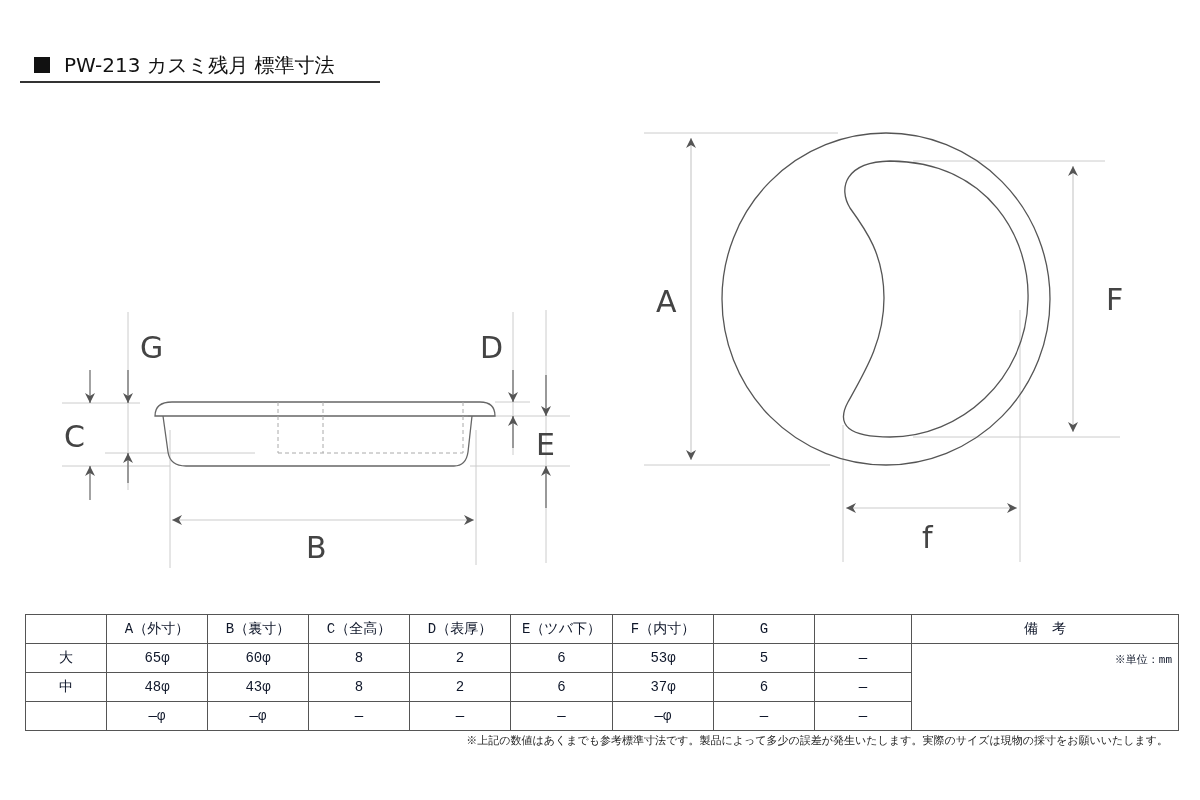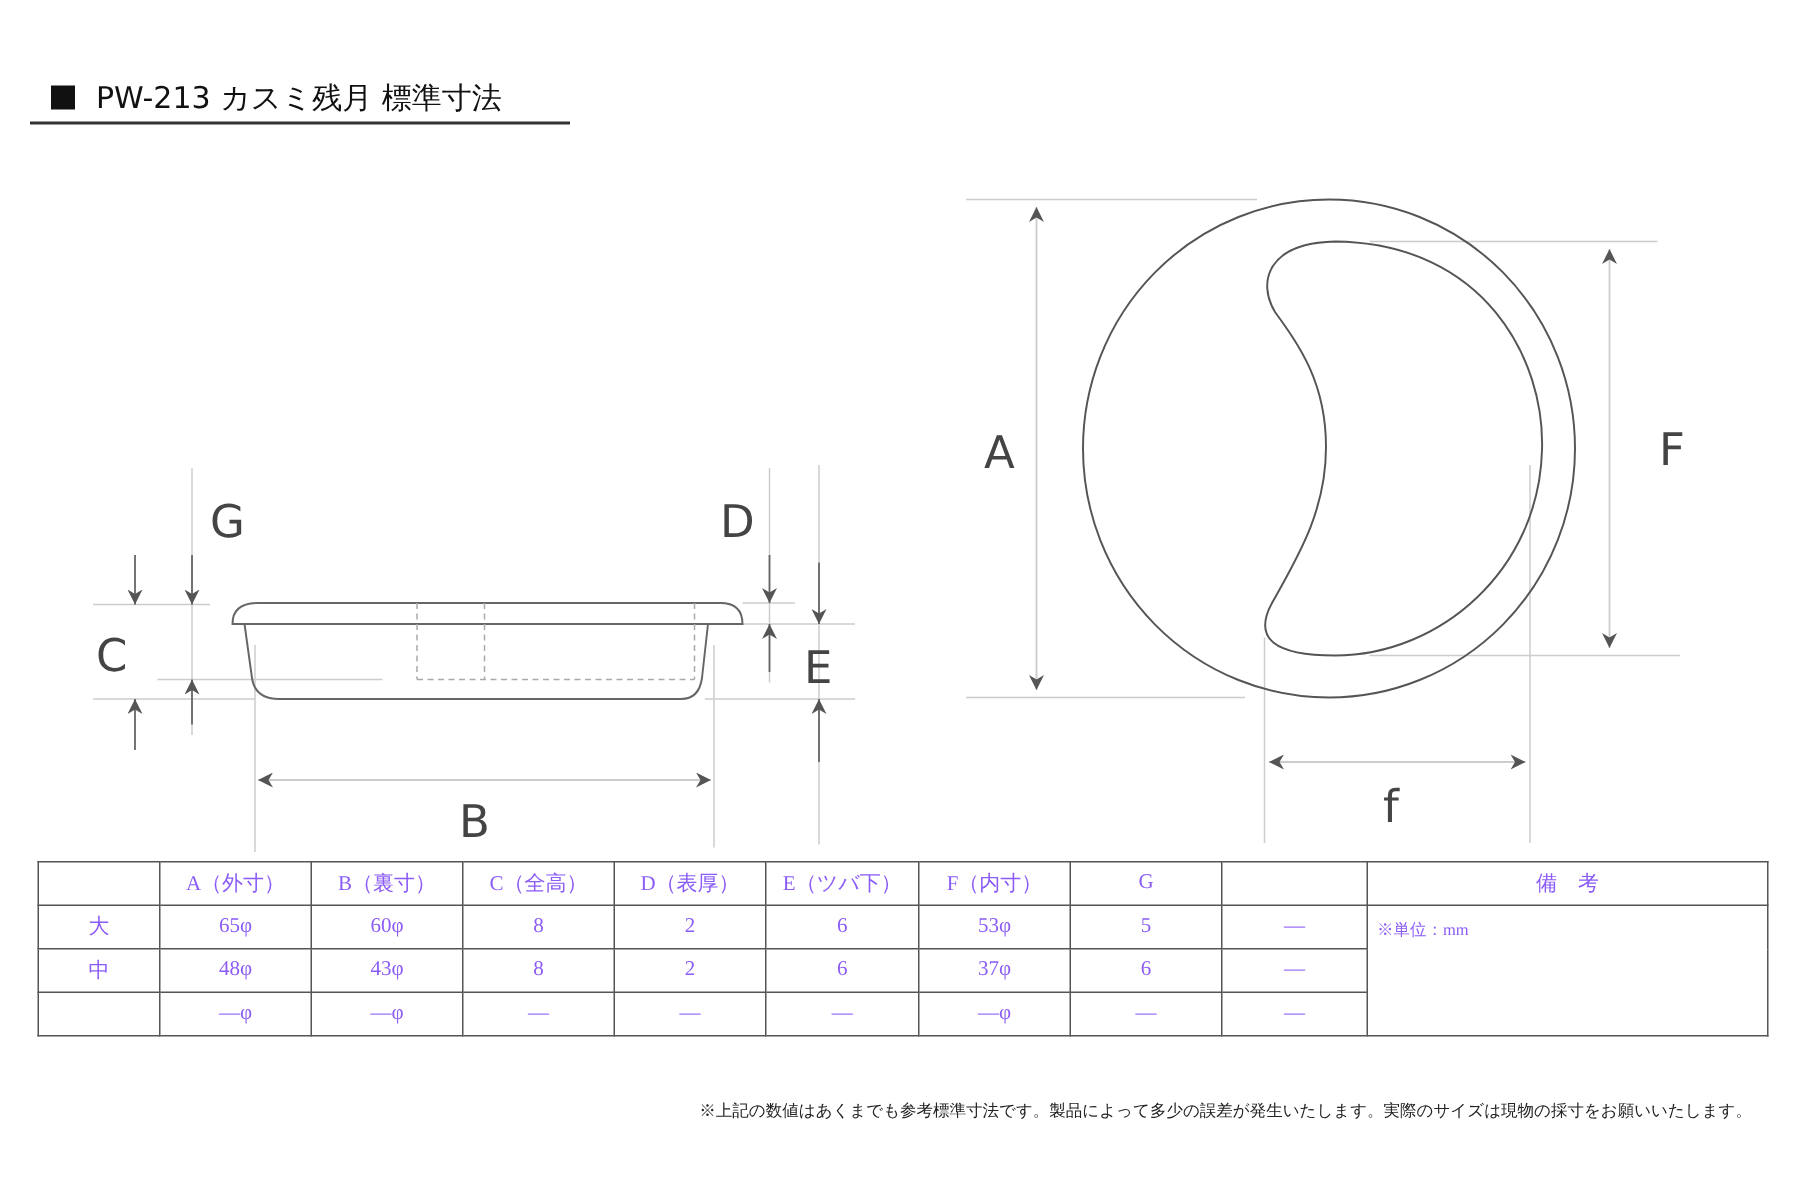--- a/index.html
+++ b/index.html
@@ -2,23 +2,23 @@
 <html><head>
 <meta charset="utf-8">
 <style>
   html, body { margin: 0; padding: 0; background: #ffffff; }
   body { width: 1200px; height: 800px; position: relative; overflow: hidden; font-family: "DejaVu Sans", sans-serif; color: #222; }
   .title { position: absolute; left: 22px; top: 52px; font-family: "DejaVu Sans", sans-serif; font-size: 20px; letter-spacing: 0px; color: #111; white-space: nowrap; padding-left: 12px; }
   .title-rule { position: absolute; left: 20px; top: 81px; width: 360px; height: 2px; background: #333; }
   .sq { display: inline-block; width: 16px; height: 16px; background: #111; margin-right: 14px; vertical-align: -1px; }
   svg.draw { position: absolute; left: 0; top: 0; }
   .lbl { font-family: "DejaVu Sans", sans-serif; font-size: 30px; fill: #444; }
-  table.spec { position: absolute; left: 25px; top: 574px; border-collapse: collapse; font-family: Liberation Serif, serif; font-size: 14px; color: #8b5cf6; }
+  table.spec { position: absolute; left: 25px; top: 614px; border-collapse: collapse; font-family: Liberation Mono, monospace; font-size: 14px; color: #0f172a; }
   table.spec td { border: 1px solid #555; text-align: center; height: 28px; padding: 0; }
-  table.spec td.note { text-align: left; vertical-align: top; padding: 8px 6px; font-size: 11px; }
+  table.spec td.note { text-align: right; vertical-align: top; padding: 8px 6px; font-size: 11px; }
   .footnote { position: absolute; right: 32px; top: 733px; font-family: "DejaVu Serif", serif; font-size: 11px; color: #222; white-space: nowrap; }
 </style>
 </head>
 <body>
 
 <div class="title"><span class="sq"></span><span>PW-213 カスミ残月 標準寸法</span></div>
 <div class="title-rule"></div>
 
 <svg class="draw" width="1200" height="600" viewBox="0 0 1200 600">
   <defs>

